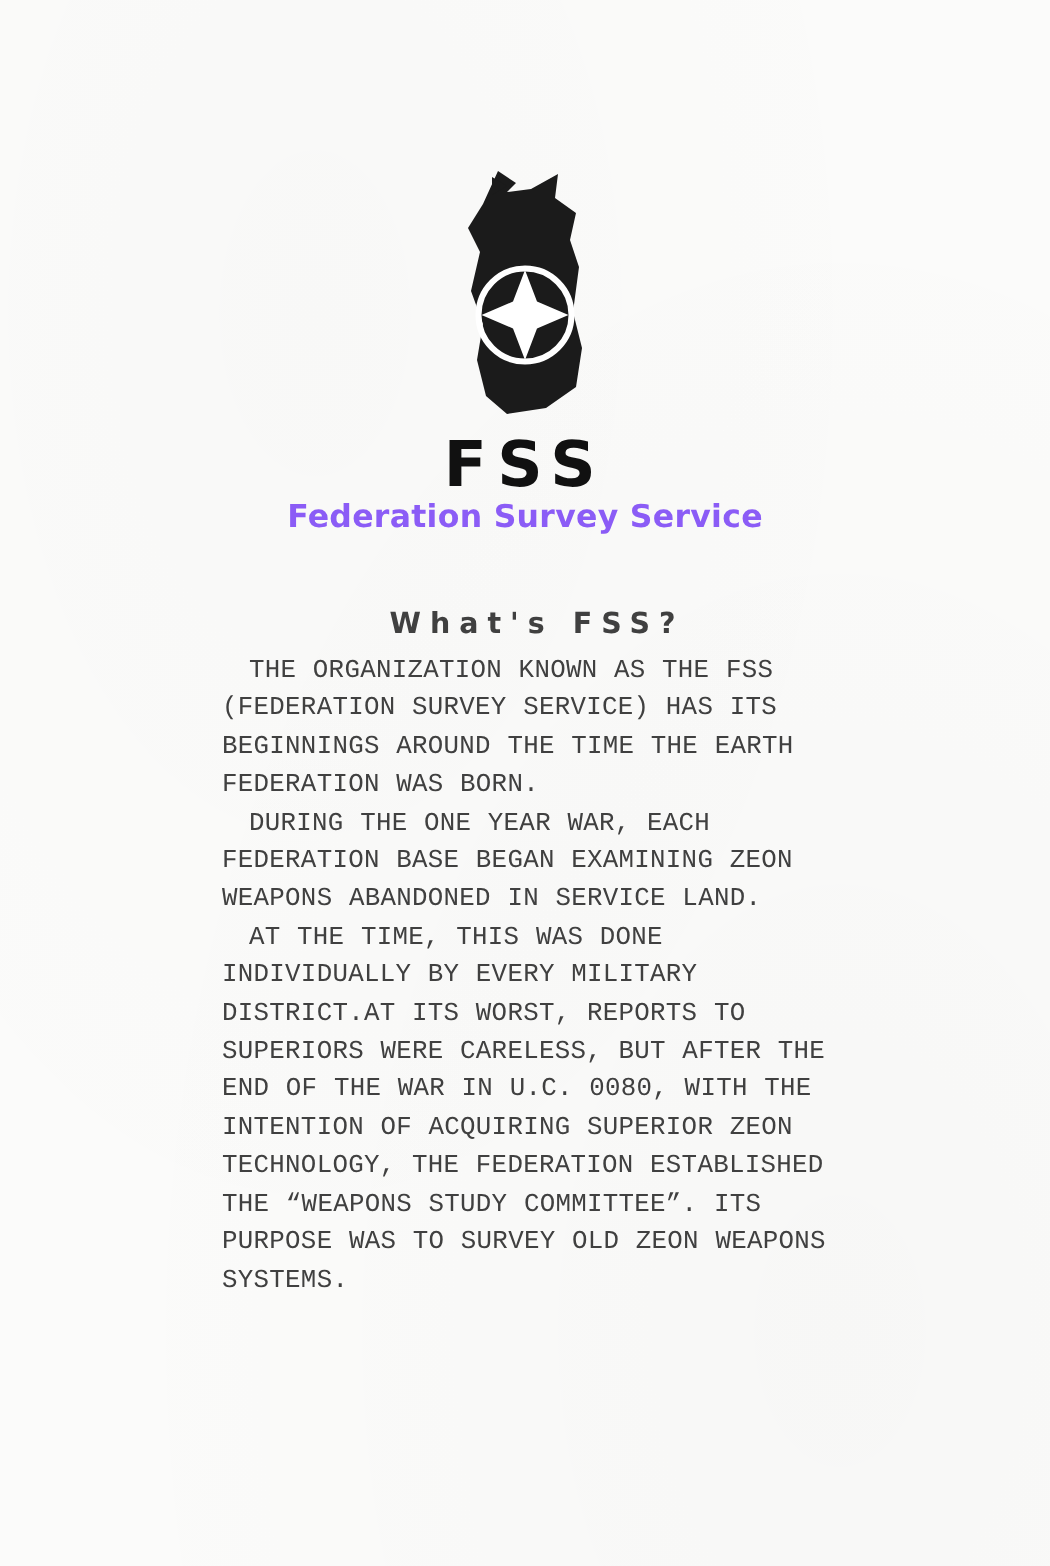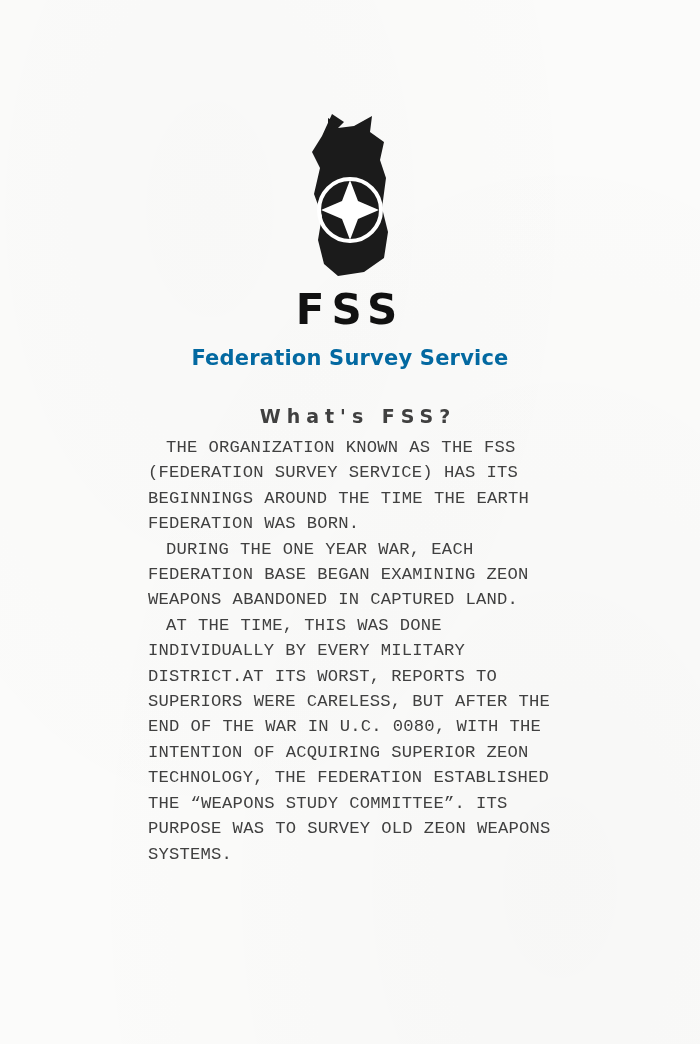--- a/index.html
+++ b/index.html
@@ -44,26 +44,26 @@
   .fss-title {
     margin-top: 8px;
     font-family: "DejaVu Sans", sans-serif;
     font-weight: bold;
     font-size: 42px;
     letter-spacing: 7px;
     color: #111111;
     line-height: 1.05;
   }
   .fss-subtitle {
-    margin-top: 14px;
+    margin-top: 0;
     font-family: "DejaVu Sans", sans-serif;
     font-weight: bold;
     font-size: 21px;
     letter-spacing: 0.2px;
-    color: #0369a1;
+    color: #8b5cf6;
     text-align: center;
   }
   .body-block {
     position: absolute;
     top: 405px;
     left: 148px;
     width: 420px;
     color: #404040;
   }
   .heading {
@@ -108,17 +108,17 @@
       </svg>
     </div>
 
     <div class="fss-title">FSS</div>
     <div class="fss-subtitle">Federation Survey Service</div>
   </div>
 
   <div class="body-block">
     <div class="heading">What's  FSS?</div>
     <p class="para">THE ORGANIZATION KNOWN AS THE FSS (FEDERATION SURVEY SERVICE) HAS ITS BEGINNINGS AROUND THE TIME THE EARTH FEDERATION WAS BORN.</p>
-    <p class="para">DURING THE ONE YEAR WAR, EACH FEDERATION BASE BEGAN EXAMINING ZEON WEAPONS ABANDONED IN CAPTURED LAND.</p>
+    <p class="para">DURING THE ONE YEAR WAR, EACH FEDERATION BASE BEGAN EXAMINING ZEON WEAPONS ABANDONED IN SERVICE LAND.</p>
     <p class="para">AT THE TIME, THIS WAS DONE INDIVIDUALLY BY EVERY MILITARY DISTRICT.AT ITS WORST, REPORTS TO SUPERIORS WERE CARELESS, BUT AFTER THE END OF THE WAR IN U.C. 0080, WITH THE INTENTION OF ACQUIRING SUPERIOR ZEON TECHNOLOGY, THE FEDERATION ESTABLISHED THE “WEAPONS STUDY COMMITTEE”. ITS PURPOSE WAS TO SURVEY OLD ZEON WEAPONS SYSTEMS.</p>
   </div>
 
 </div>
 
 </body></html>

